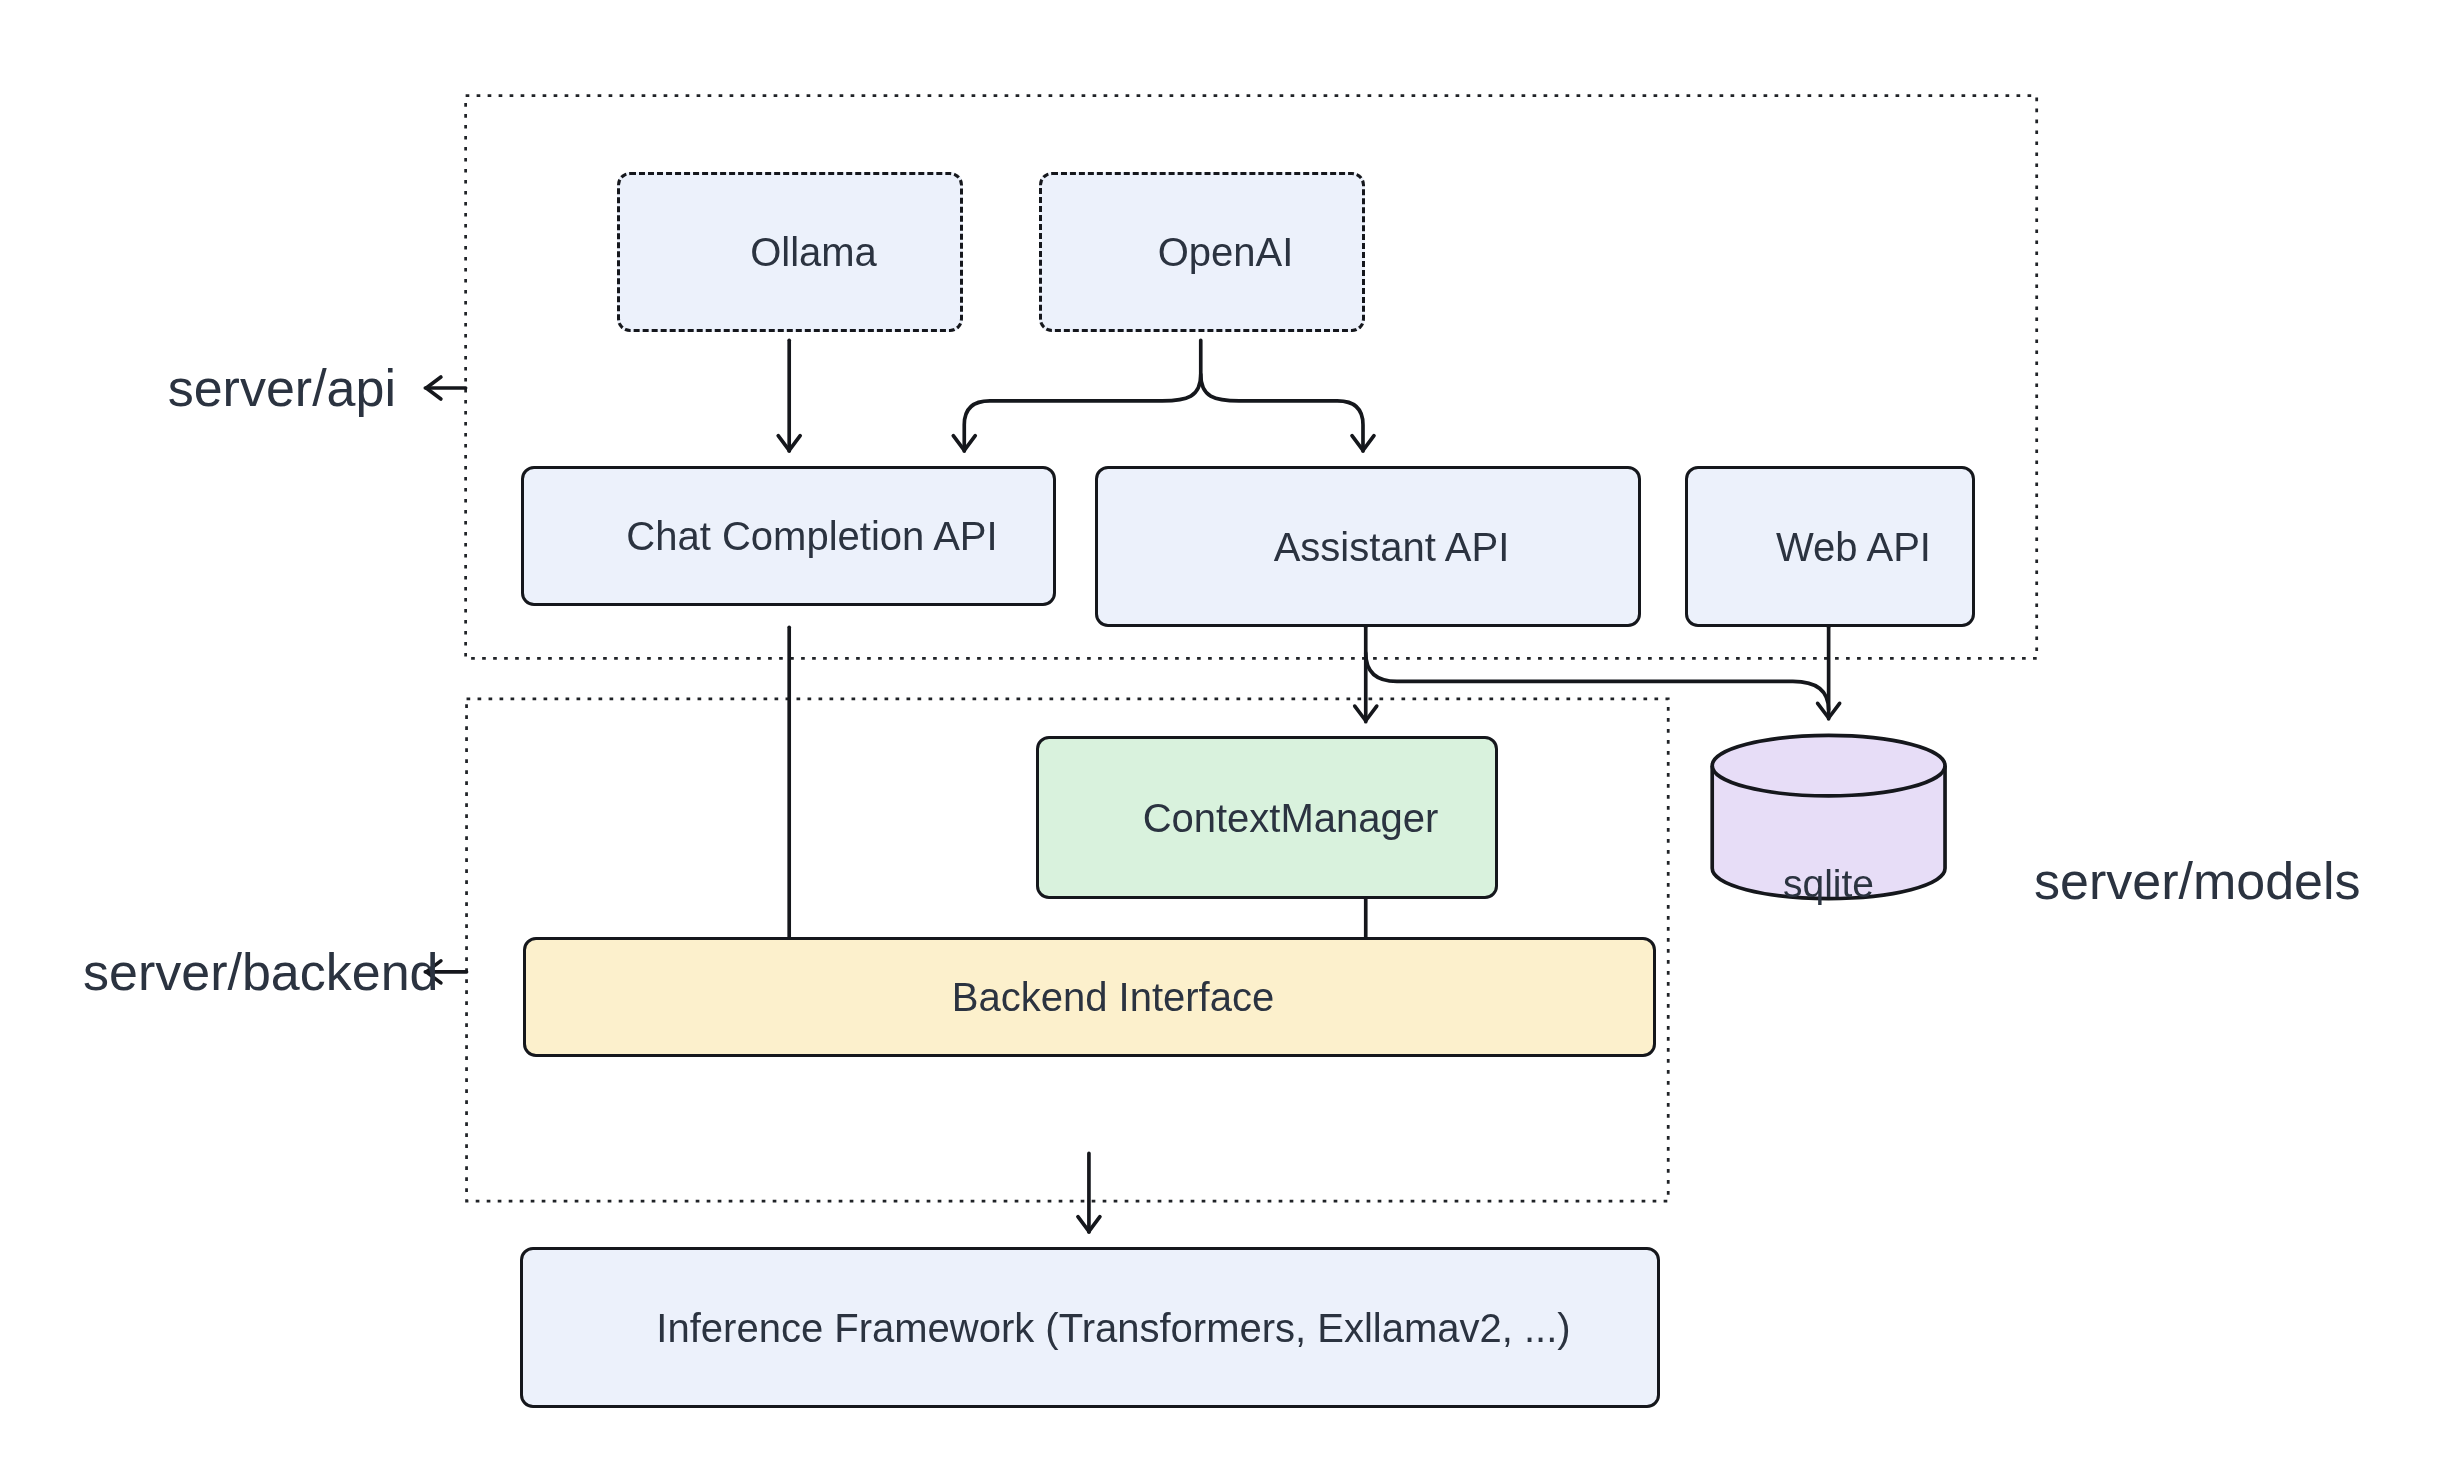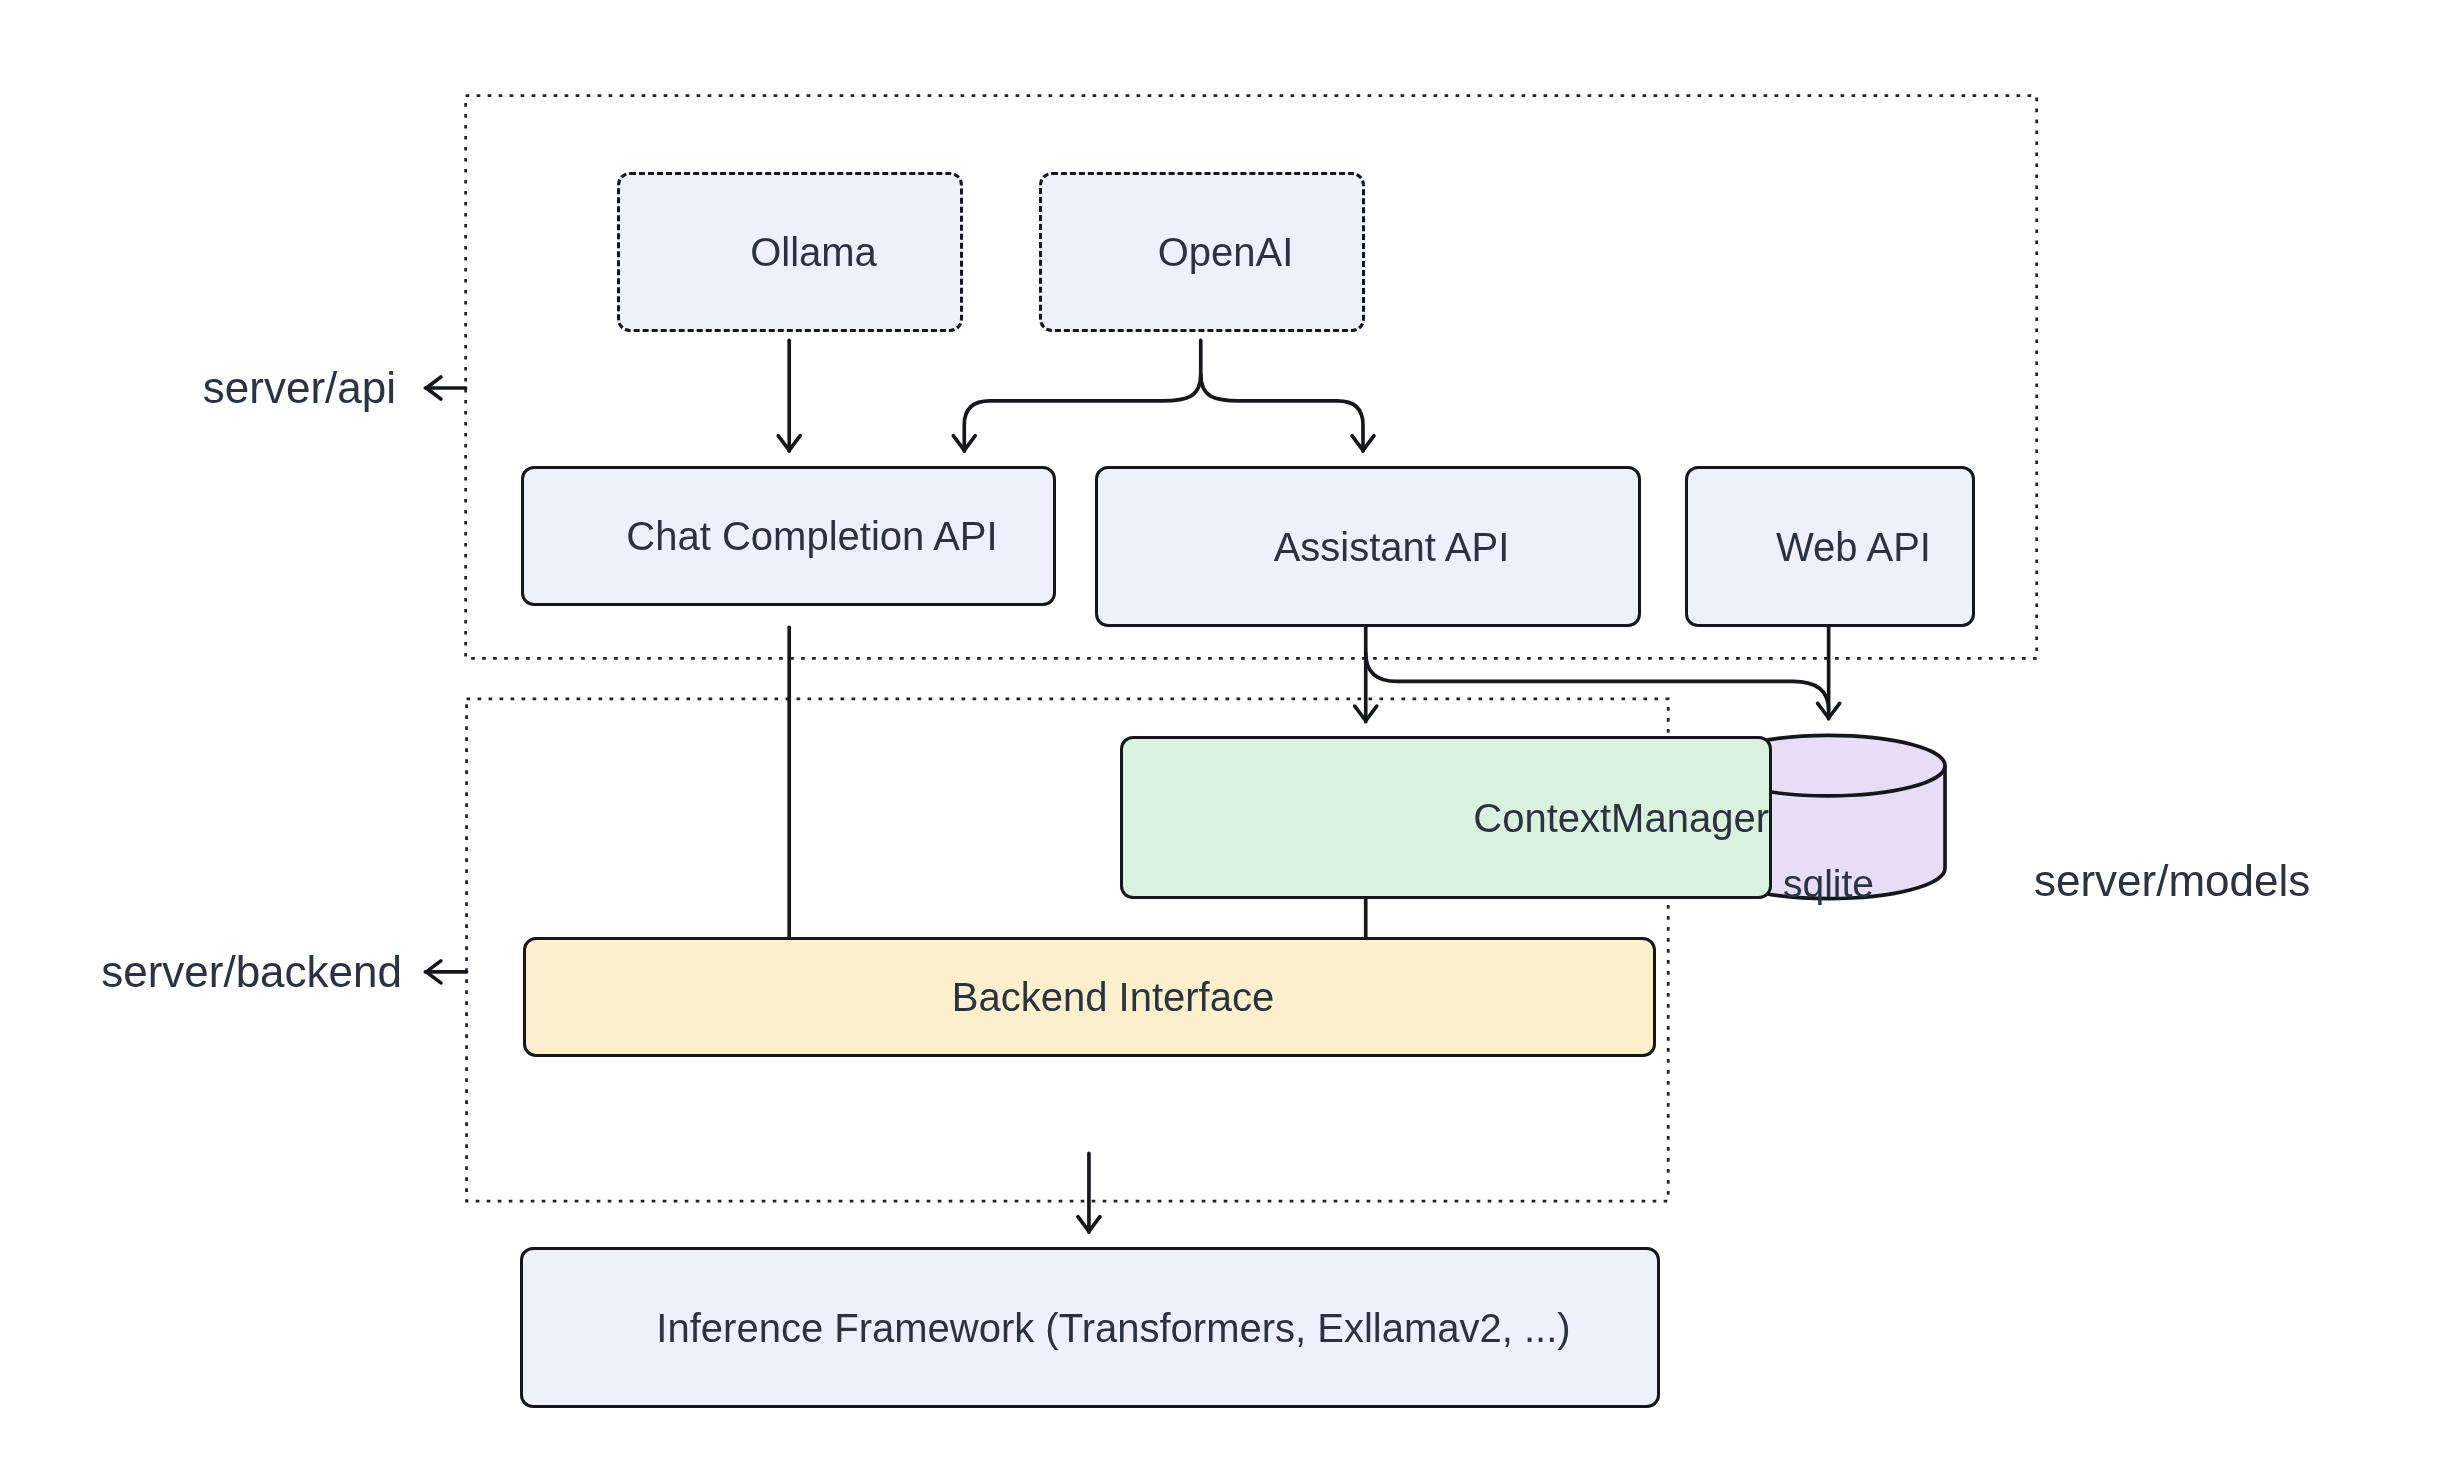--- a/index.html
+++ b/index.html
@@ -22,35 +22,35 @@
     border:3.7px solid #15171c;
     border-radius:13px;
     box-sizing:border-box;
     padding-left:47px;
   }
   .node.dashed{border-style:dashed;}
   .node.green{background:#d9f2dd;}
   .node.yellow{background:#fcf0cc;}
   .side-label{
     position:absolute;z-index:2;
-    font-size:44px;line-height:48px;
+    font-size:52px;line-height:48px;
     white-space:nowrap;color:#2b3340;
   }
   .right-align{text-align:right;}
   .db-label{
     position:absolute;z-index:2;
     font-size:39px;text-align:center;color:#2b3340;
   }
   
   #n-ollama   {left:617px;  top:172px;  width:346px;  height:160px;}
   #n-openai   {left:1039px; top:172px;  width:326px;  height:160px;}
   #n-chat     {left:521px;  top:466px;  width:535px;  height:140px;}
   #n-assistant{left:1095px; top:466px;  width:546px;  height:161px;}
   #n-web      {left:1685px; top:466px;  width:290px;  height:161px;}
-  #n-context  {left:1120px; top:736px;  width:652px;  height:163px; flex-direction:column; line-height:1.55;align-items:flex-end;}
+  #n-context  {left:1036px; top:736px;  width:462px;  height:163px; flex-direction:column; line-height:1.55;}
   #n-backend  {left:523px;  top:937px; width:1133px; height:120px;}
   #n-inference{left:520px;  top:1247px; width:1140px; height:161px;}
   #lbl-sqlite {left:1712px; top:818px;  width:233px;margin-top:44px;}
   #lbl-api    {left:128px;  top:364px;  width:268px;}
   #lbl-backend{left:83px;   top:948px; width:319px;}
   #lbl-models {left:2034px; top:857px;}
 </style>
 </head>
 <body>
 

